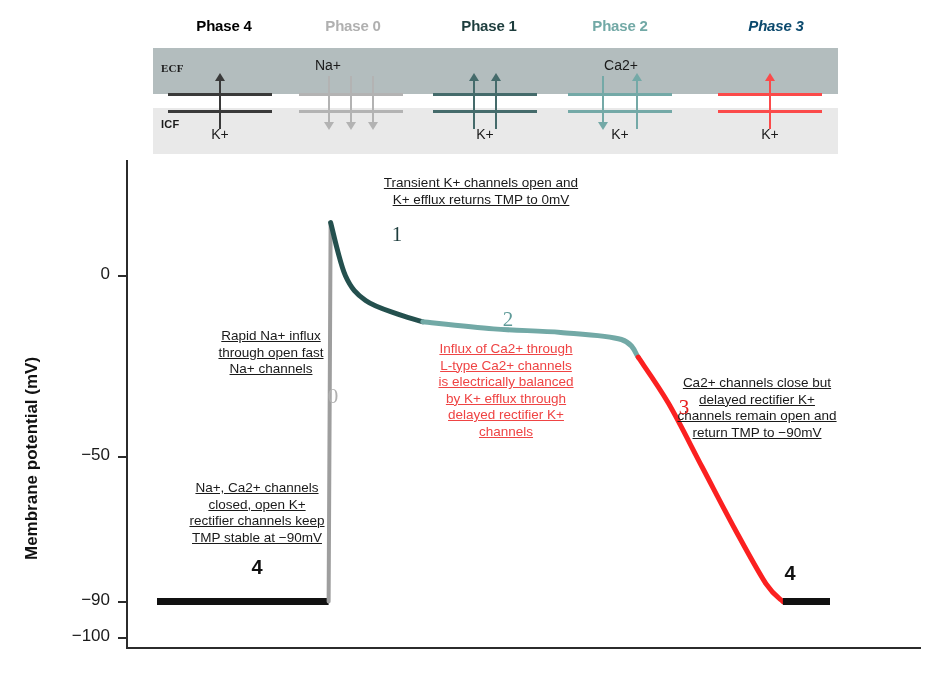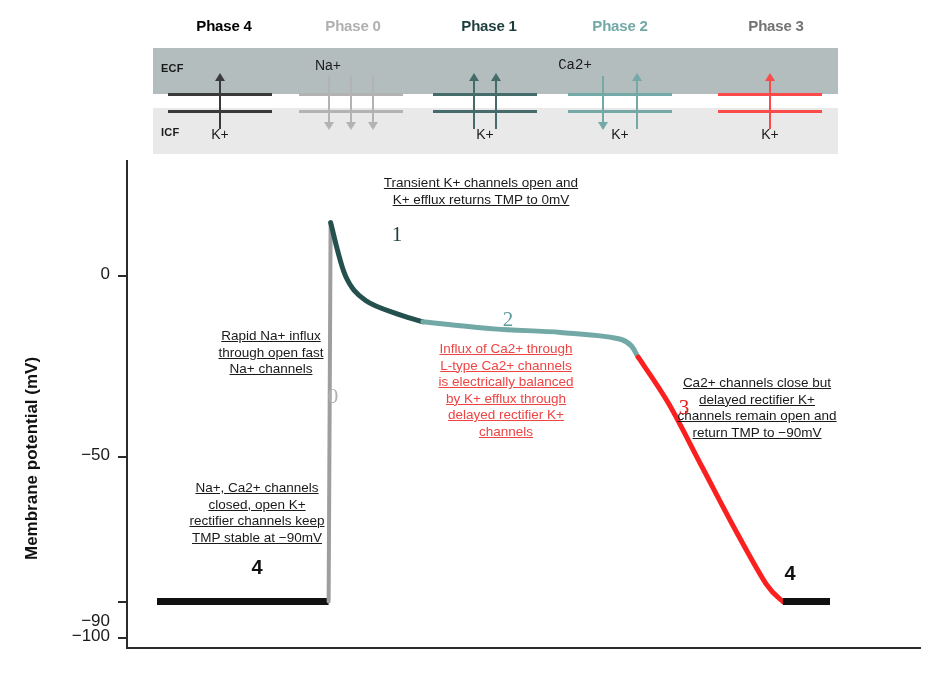--- a/index.html
+++ b/index.html
@@ -45,29 +45,29 @@
 </head>
 <body>
 
 <div id="stage">
 
   <div id="phase-headers">
       <div class="phase-head" style="left: 224px; top: 17px; color: rgb(0, 0, 0);">Phase 4</div>
       <div class="phase-head" style="left: 353px; top: 17px; color: rgb(176, 176, 176);">Phase 0</div>
       <div class="phase-head" style="left: 489px; top: 17px; color: rgb(29, 61, 61);">Phase 1</div>
       <div class="phase-head" style="left: 620px; top: 17px; color: rgb(114, 169, 166);">Phase 2</div>
-      <div class="phase-head" style="left: 776px; top: 17px; color: #737373;">Phase 3</div>
+      <div class="phase-head" style="left: 776px; top: 17px; color: #0c4a6e; font-style: italic;">Phase 3</div>
     </div>
 
   <div id="membrane-panel">
     <div class="band-ecf"></div>
     <div class="band-icf"></div>
     <div class="band-gap"></div>
-    <div class="compart-label" style="left:8px;top:14px;">ECF</div>
-    <div class="compart-label" style="left:8px;top:70px;margin-top:8px;">ICF</div>
+    <div class="compart-label" style="left:8px;top:14px;font-family:Liberation Serif, serif;">ECF</div>
+    <div class="compart-label" style="left:8px;top:70px;">ICF</div>
     <div id="membrane-groups">
         <div>
           <div class="mem-line" style="left: 15px; top: 45px; width: 104px; background: rgb(58, 58, 58);"></div>
           <div class="mem-line" style="left: 15px; top: 62px; width: 104px; background: rgb(58, 58, 58);"></div>
           <div class="arrow-shaft" style="background: rgb(58, 58, 58); left: 66px; top: 33px; height: 48px;"></div>
           <div class="arrow-head head-up" style="left: 62px; top: 25px; border-bottom-color: rgb(58, 58, 58);"></div>
           <div class="ion-label" style="left: 67px; top: 78px;">K+</div>
         </div>
         <div>
           <div class="mem-line" style="left: 146px; top: 45px; width: 104px; background: rgb(179, 179, 179);"></div>
@@ -89,21 +89,21 @@
           <div class="arrow-head head-up" style="left: 338px; top: 25px; border-bottom-color: rgb(69, 107, 107);"></div>
           <div class="ion-label" style="left: 332px; top: 78px;">K+</div>
         </div>
         <div>
           <div class="mem-line" style="left: 415px; top: 45px; width: 104px; background: rgb(116, 169, 167);"></div>
           <div class="mem-line" style="left: 415px; top: 62px; width: 104px; background: rgb(116, 169, 167);"></div>
           <div class="arrow-shaft" style="background: rgb(116, 169, 167); left: 449px; top: 28px; height: 50px;"></div>
           <div class="arrow-head head-dn" style="left: 445px; top: 74px; border-top-color: rgb(116, 169, 167);"></div>
           <div class="arrow-shaft" style="background: rgb(116, 169, 167); left: 483px; top: 33px; height: 48px;"></div>
           <div class="arrow-head head-up" style="left: 479px; top: 25px; border-bottom-color: rgb(116, 169, 167);"></div>
-          <div class="ion-label" style="left: 422px; top: 9px; font-family: Liberation Mono, monospace;">Ca2+</div>
+          <div class="ion-label" style="left: 468px; top: 9px;">Ca2+</div>
           <div class="ion-label" style="left: 467px; top: 78px;">K+</div>
         </div>
         <div>
           <div class="mem-line" style="left: 565px; top: 45px; width: 104px; background: rgb(251, 74, 74);"></div>
           <div class="mem-line" style="left: 565px; top: 62px; width: 104px; background: rgb(251, 74, 74);"></div>
           <div class="arrow-shaft" style="background: rgb(251, 74, 74); left: 616px; top: 33px; height: 48px;"></div>
           <div class="arrow-head head-up" style="left: 612px; top: 25px; border-bottom-color: rgb(251, 74, 74);"></div>
           <div class="ion-label" style="left: 617px; top: 78px;">K+</div>
         </div>
       </div>
@@ -111,21 +111,21 @@
 
   <div id="yaxis-line"></div>
   <div id="xaxis-line"></div>
   <div id="yaxis-title" style="left: 22px; top: 560px;">Membrane potential (mV)</div>
   <div id="yticks">
       <div class="ytick" style="top: 275px;"></div>
       <div class="yticklabel" style="top: 264px; left: 46px; width: 64px;">0</div>
       <div class="ytick" style="top: 456px;"></div>
       <div class="yticklabel" style="top: 445px; left: 46px; width: 64px;">−50</div>
       <div class="ytick" style="top: 601px;"></div>
-      <div class="yticklabel" style="top: 590px; left: 46px; width: 64px; margin-top: 21px;">−90</div>
+      <div class="yticklabel" style="top: 590px; left: 46px; width: 64px;">−90</div>
       <div class="ytick" style="top: 637px;"></div>
       <div class="yticklabel" style="top: 626px; left: 46px; width: 64px;">−100</div>
     </div>
 
   <svg id="curve-svg" viewBox="0 0 929 677" preserveAspectRatio="none">
     <g id="curve-group">
         <path d="M 157 601.5833333333333 L 328.615 601.5833333333333" fill="none" stroke="#111111" stroke-width="7" stroke-linecap="butt" stroke-linejoin="round"></path>
         <path d="M 328.62 601.58 L 330.63 222.63" fill="none" stroke="#9e9e9e" stroke-width="4" stroke-linecap="round" stroke-linejoin="round"></path>
         <path d="M 330.63 222.63 C 333.10 231.48, 339.61 262.76, 345.44 275.75 C 351.27 288.74, 356.66 294.05, 365.63 300.54 C 374.60 307.03, 389.75 311.17, 399.28 314.71 C 408.81 318.25, 418.91 320.61, 422.84 321.79" fill="none" stroke="#24504e" stroke-width="5" stroke-linecap="round" stroke-linejoin="round"></path>
         <path d="M 422.84 321.79 C 434.61 322.97, 470.51 327.10, 493.50 328.88 C 516.49 330.65, 539.49 330.65, 560.80 332.42 C 582.11 334.19, 608.47 335.37, 621.37 339.50 C 634.27 343.63, 635.39 354.26, 638.19 357.21" fill="none" stroke="#72a9a6" stroke-width="5" stroke-linecap="round" stroke-linejoin="round"></path>

